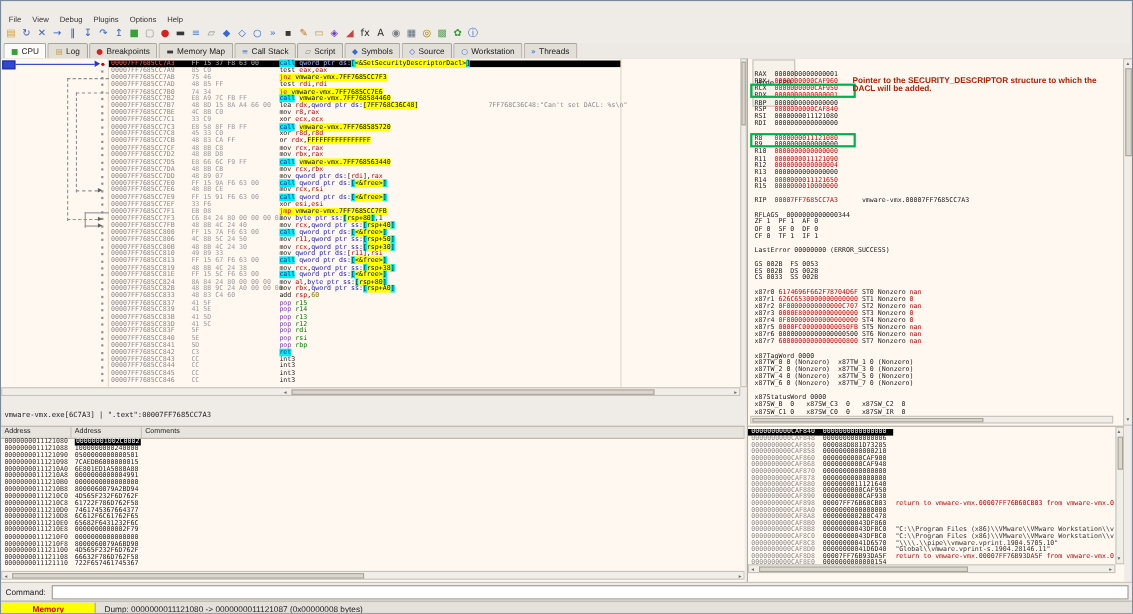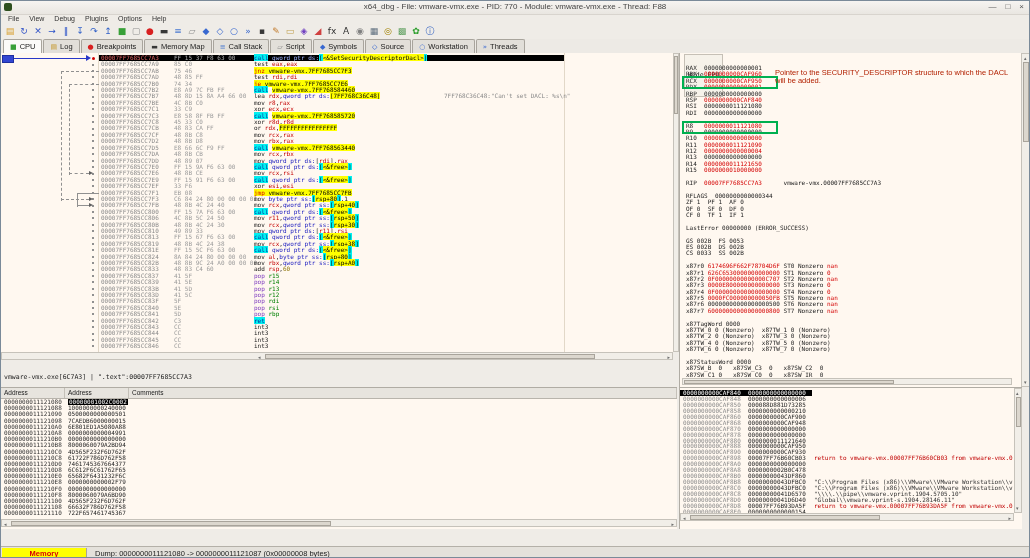--- a/index.html
+++ b/index.html
@@ -47,21 +47,21 @@
 .sarrow{position:absolute;font-size:5px;color:#6A6A6A;line-height:6px;font-family:"DejaVu Sans",sans-serif}
 
 .info1{position:absolute;left:1px;top:359px;width:669px;height:11px;border:1px solid #B8B2A6;background:#FDF6EA;font-family:"DejaVu Sans Mono",monospace;font-size:6.5px;line-height:10px;padding-left:3px;box-sizing:border-box;color:#222}
 .info2{position:absolute;left:3px;top:372px;font-family:"DejaVu Sans Mono",monospace;font-size:6.5px;color:#222}
 
 .regs{position:absolute;left:678px;top:52px;width:342px;height:334px;background:#FFF8F0;border-left:1px solid #B0ACA4;overflow:hidden;font-family:"DejaVu Sans Mono",monospace;font-size:6px}
 .hidefpu{position:absolute;left:4px;top:1px;height:9px;line-height:9px;padding:16px 3px;font-size:6.5px;border:1px solid #C6C0B6;background:#F6F2EA;color:#222}
 .rlines{position:absolute;left:6px;top:12px;white-space:pre}
 .rline{height:6.4px;line-height:6.4px}
 .rk{color:#1A1A1A}.rr{color:#D40000}
-.ann{position:absolute;left:95px;width:242px;font-weight:normal;font-size:7.5px;line-height:8.2px;color:#B22000;font-family:"Liberation Sans",sans-serif}
+.ann{position:absolute;left:95px;width:242px;font-weight:bold;font-size:7.5px;line-height:8.2px;color:#B22000;font-family:"Liberation Sans",sans-serif}
 .greenbox{position:absolute;border:2px solid #00B050}
 
 .dump{position:absolute;left:0;top:386px;width:676px;height:141px;background:#FFF8F0;border-top:1px solid #B0ACA4;overflow:hidden;font-family:"DejaVu Sans Mono",monospace;font-size:6px}
 .dump-head{height:10px;background:#E7E4DE;border-bottom:1px solid #B8B4AC;display:flex;font-family:"Liberation Sans",sans-serif;font-size:6.5px;color:#222}
 .dh{border-right:1px solid #C4C0B8;padding-left:3px;line-height:9px;box-sizing:border-box}
 .dump-rows{position:relative}
 .dmrow{position:relative;height:6.2px;line-height:6.2px;white-space:pre}
 .dmrow span{position:absolute;top:0}
 .d-addr{left:3px;color:#333}
 .d-val{left:67px;color:#222}
@@ -82,29 +82,20 @@
 .cmdinput{flex:1;margin-right:3px;height:11px;border:1px solid #9A958C;background:#FFF;font-size:7px;padding:0 2px}
 .statusbar{position:absolute;left:0;top:545px;right:0;height:13px;background:#E4E1DB;border-top:1px solid #B4B0A8;display:flex;align-items:center}
 .badge{width:84px;height:11px;margin-left:1px;background:#FFFF00;color:#D80000;font-weight:bold;font-size:7.5px;text-align:center;line-height:11px;border-right:1px solid #A8A49C}
 .sdetail{margin-left:8px;font-size:7.5px;color:#222}
 </style>
 </head>
 <body>
 
 <div id="app">
 
-  <div class="titlebar">
-    <div class="app-icon"></div>
-    <div class="title-text">x64_dbg - File: vmware-vmx.exe - PID: 770 - Module: vmware-vmx.exe - Thread: F88</div>
-    <div class="win-controls">
-      <span>—</span>
-      <span>□</span>
-      <span>×</span>
-    </div>
-  </div>
 
   <div class="menubar">
       <span class="menu-item">File</span>
       <span class="menu-item">View</span>
       <span class="menu-item">Debug</span>
       <span class="menu-item">Plugins</span>
       <span class="menu-item">Options</span>
       <span class="menu-item">Help</span>
     </div>
   <div class="toolbar">
@@ -342,19 +333,23 @@
       <div class="sthumb" style="left:9px;top:1px;width:190px;height:5px"></div>
       <span class="sarrow" style="right:2px;top:1px">▸</span>
     </div>
     <div class="sbar" style="right:0;top:0;width:8px;height:125px">
       <span class="sarrow" style="left:1px;top:1px">▴</span>
       <div class="sthumb" style="left:1px;top:8px;width:5px;height:30px"></div>
       <span class="sarrow" style="left:1px;bottom:1px">▾</span>
     </div>
   </div>
 
+  <div class="cmdrow">
+    <span class="cmdlabel">Command:</span>
+    <input class="cmdinput" value="" style="">
+  </div>
 
   <div class="statusbar">
     <div class="badge">Memory</div>
     <div class="sdetail">Dump: 0000000011121080 -&gt; 0000000011121087 (0x00000008 bytes)</div>
   </div>
 
 </div>
 
 </body></html>

